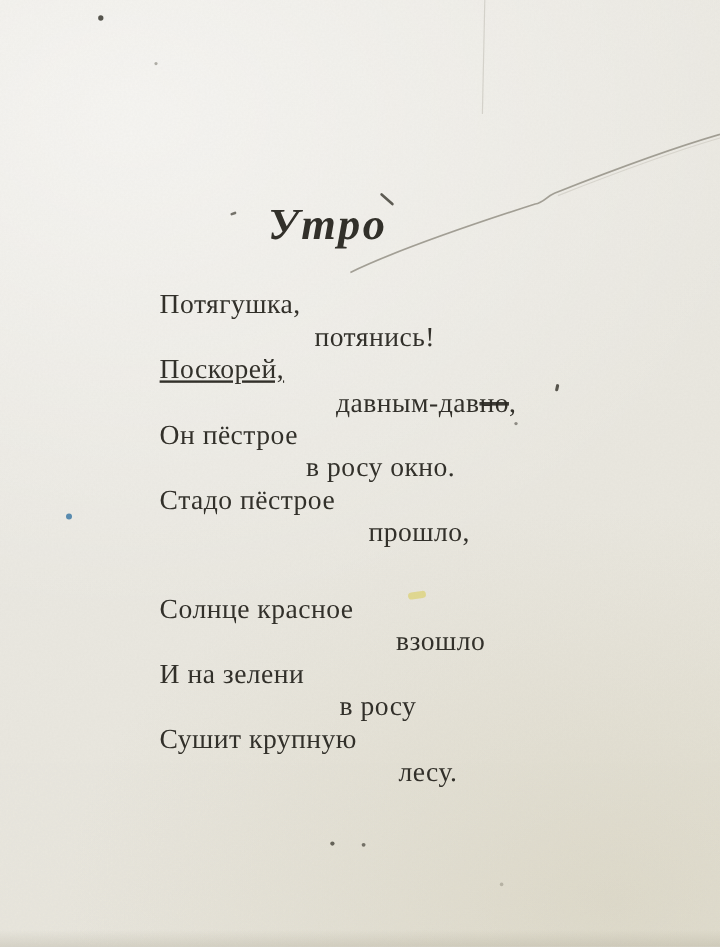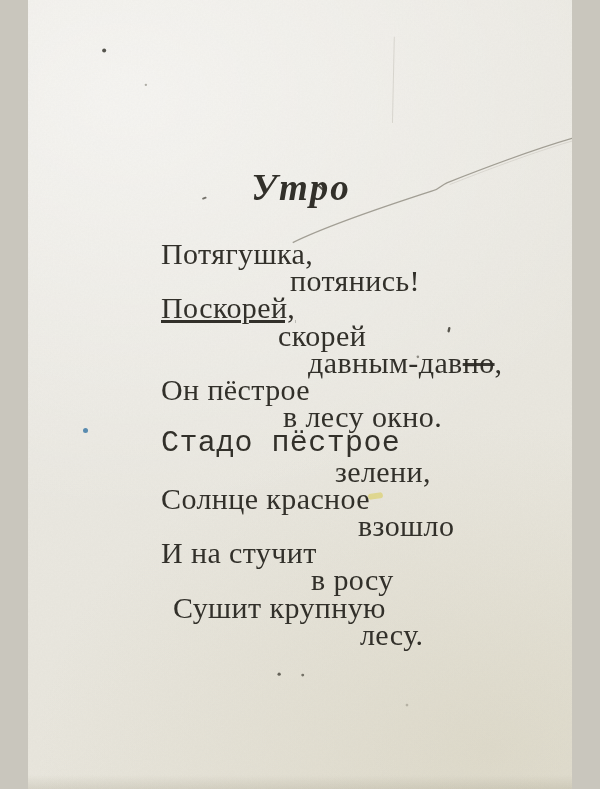--- a/index.html
+++ b/index.html
@@ -1,19 +1,19 @@
 <!DOCTYPE html>
 <html><head>
 <meta charset="utf-8">
 <style>
   html, body { margin: 0; padding: 0; background: #c9c6bd; }
 
   .page {
     position: relative;
-    width: 544px;
+    width: 600px;
     height: 789px;
     margin: 0 auto;
     overflow: hidden;
     background:
       radial-gradient(ellipse 900px 700px at 18% 12%, rgba(255,255,255,0.50), rgba(255,255,255,0) 60%),
       radial-gradient(ellipse 700px 500px at 85% 95%, rgba(196,189,160,0.28), rgba(196,189,160,0) 65%),
       linear-gradient(155deg, #edebe5 0%, #eae8e1 45%, #e7e4d9 100%);
     font-family: "Liberation Serif", "DejaVu Serif", serif;
     color: #32302a;
   }
@@ -46,21 +46,21 @@
     font-weight: bold;
     font-style: italic;
     letter-spacing: 2px;
   }
 
   .poem {
     position: absolute;
     top: 240px;
     left: 133px;
     right: 20px;
-    font-size: 30px;
+    font-size: 23px;
     line-height: 27.2px;
     letter-spacing: 0.4px;
     white-space: nowrap;
   }
 
   .poem-line { position: relative; }
 
   .poem-line.wide { word-spacing: 0.42em; }
 
   .struck {
@@ -120,27 +120,26 @@
 
   <div class="blue-speck" style="background: rgb(63, 122, 166);"></div>
   <div class="yellow-mark" style="background: rgb(216, 204, 82);"></div>
 
   <div class="poem-title">Утро</div>
 
   <div class="poem">
       <div class="poem-line" style="padding-left: 0px;">Потягушка,</div>
       <div class="poem-line" style="padding-left: 129px;">потянись!</div>
       <div class="poem-line" style="padding-left: 0px; text-decoration: underline;">Поскорей,</div>
-      <div class="poem-line" style="padding-left: 117px;">скорей</div>
       <div class="poem-line" style="padding-left: 147px;">давным-дав<span class="struck">но</span>,</div>
       <div class="poem-line" style="padding-left: 0px;">Он пёстрое</div>
-      <div class="poem-line" style="padding-left: 122px;">в лесу окно.</div>
-      <div class="poem-line" style="padding-left: 0px; font-family: Liberation Mono, monospace;">Стадо пёстрое</div>
-      <div class="poem-line" style="padding-left: 174px;">зелени,</div>
-      <div class="poem-line" style="padding-left: 0px;">Солнце красное</div>
+      <div class="poem-line" style="padding-left: 122px;">в росу окно.</div>
+      <div class="poem-line" style="padding-left: 0px;">Стадо пёстрое</div>
+      <div class="poem-line" style="padding-left: 174px;">прошло,</div>
+      <div class="poem-line" style="padding-left: 0px; margin-top: 36px;">Солнце красное</div>
       <div class="poem-line" style="padding-left: 197px;">взошло</div>
-      <div class="poem-line" style="padding-left: 0px;">И на стучит</div>
+      <div class="poem-line" style="padding-left: 0px;">И на зелени</div>
       <div class="poem-line" style="padding-left: 150px;">в росу</div>
-      <div class="poem-line" style="padding-left: 0px; margin-left: 12px;">Сушит крупную</div>
+      <div class="poem-line" style="padding-left: 0px;">Сушит крупную</div>
       <div class="poem-line" style="padding-left: 199px;">лесу.</div>
     </div>
 
 </div>
 
 </body></html>

